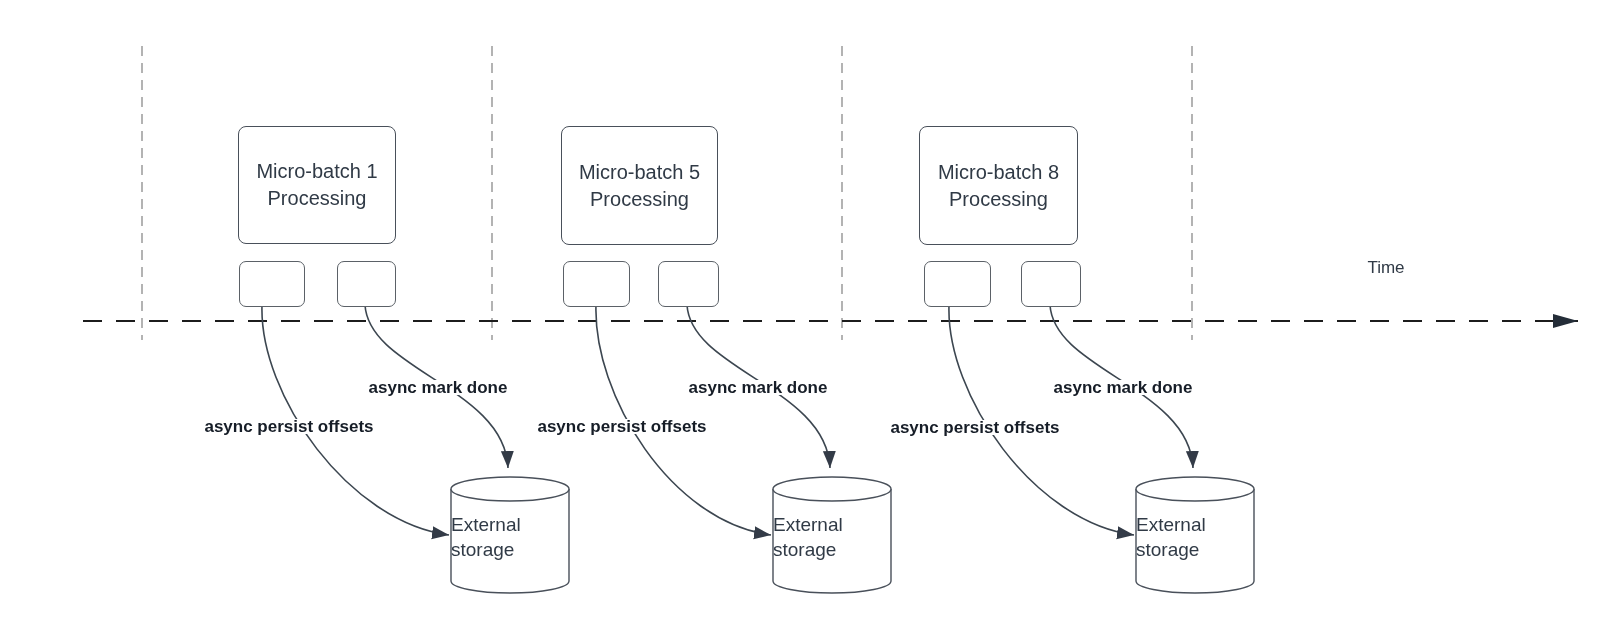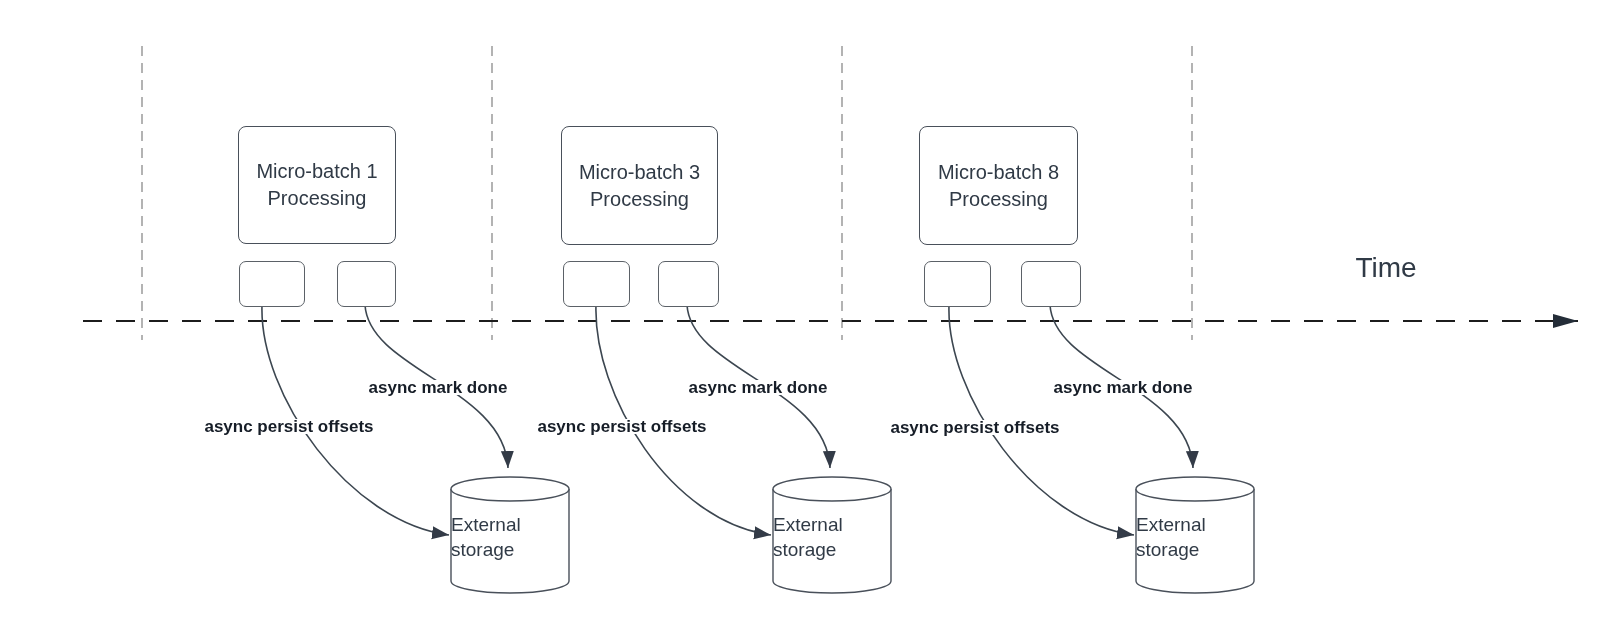--- a/index.html
+++ b/index.html
@@ -39,21 +39,21 @@
     position:absolute;width:118px;text-align:left;color:var(--text);
     font-size:19px;line-height:25px;
   }
   .edge-label{
     position:absolute;transform:translateX(-50%);white-space:nowrap;
     background:#ffffff;padding:0 3px;color:var(--label-text);
     font-size:17px;line-height:15px;font-weight:bold;
   }
   .time-label{
     position:absolute;transform:translateX(-50%);color:var(--text);
-    font-size:28px;line-height:24px;
+    font-size:17px;line-height:24px;
   }
 </style>
 </head>
 <body>
 
 <div class="canvas">
 
   <svg class="layer" width="1600" height="642">
     <defs>
       <marker id="axisArrow" markerUnits="userSpaceOnUse" markerWidth="26" markerHeight="16" refX="25" refY="8" orient="auto">
@@ -92,21 +92,21 @@
       <path class="cyl" d="M1136,489 L1136,581 A59,12 0 0 0 1254,581 L1254,489"></path>
       <ellipse class="cyl" cx="1195" cy="489" rx="59" ry="12"></ellipse>
     </g>
   </svg>
 
   <div class="mb-box" style="left:238px;top:126px;width:156px;height:116px;">
     <div>Micro-batch 1</div>
     <div>Processing</div>
   </div>
   <div class="mb-box" style="left:561px;top:126px;width:155px;height:117px;">
-    <div>Micro-batch 3</div>
+    <div>Micro-batch 5</div>
     <div>Processing</div>
   </div>
   <div class="mb-box" style="left:919px;top:126px;width:157px;height:117px;">
     <div>Micro-batch 8</div>
     <div>Processing</div>
   </div>
 
   <div class="small-box" style="left:239px;top:261px;width:64px;height:44px;"></div>
   <div class="small-box" style="left:337px;top:261px;width:57px;height:44px;"></div>
   <div class="small-box" style="left:563px;top:261px;width:65px;height:44px;"></div>

